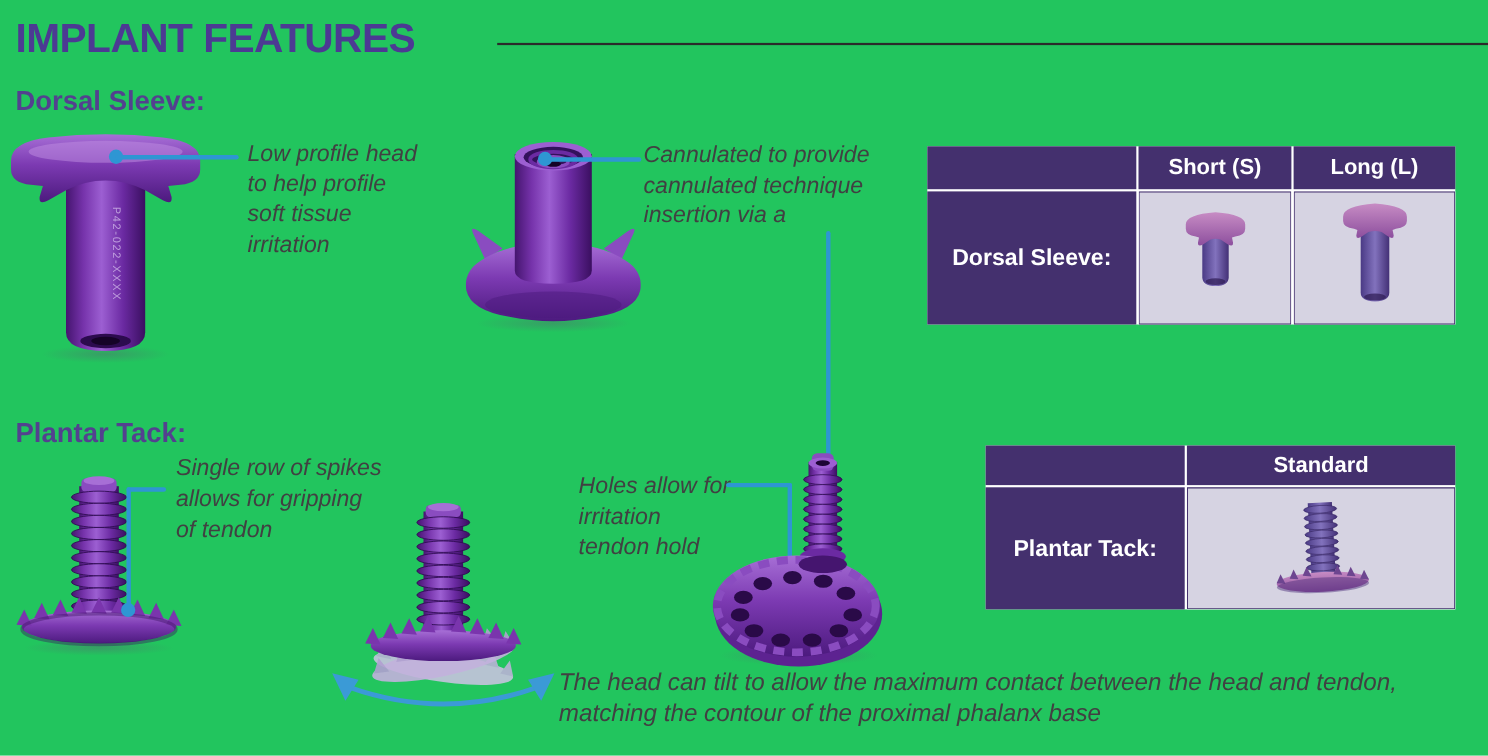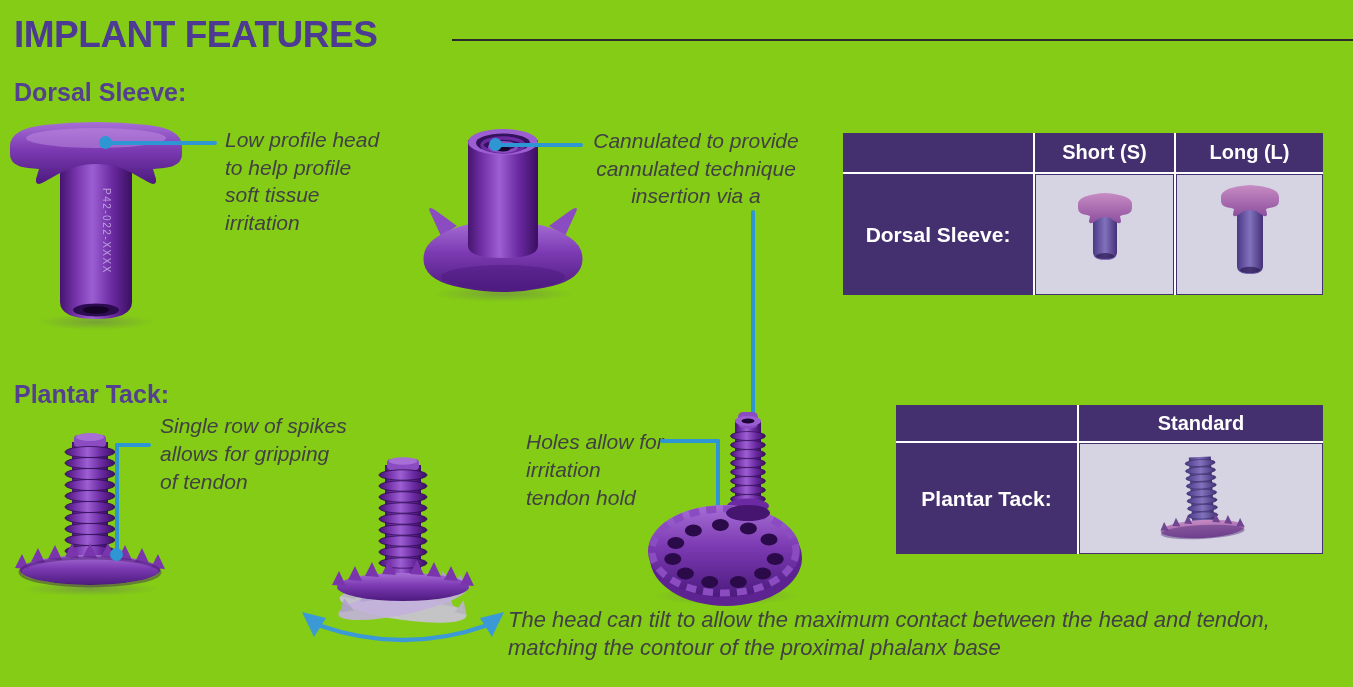--- a/index.html
+++ b/index.html
@@ -1,27 +1,27 @@
 <!DOCTYPE html>
 <html><head>
 <meta charset="utf-8">
 <style>
   html,body{margin:0;padding:0;background:#fff;}
-  .page{position:relative;width:1353px;height:687px;background:#84cc16;overflow:hidden;
+  .page{position:relative;width:1353px;height:687px;background:#22c55e;overflow:hidden;
         font-family:"Liberation Sans",sans-serif;}
   
   .title{position:absolute;left:14px;top:14px;font-size:37px;font-weight:700;
          letter-spacing:-0.5px;color:#4c3a93;}
   .rule{position:absolute;left:452px;top:39px;width:901px;height:2px;background:#2b2b2b;}
   .h2{position:absolute;font-size:25px;font-weight:700;color:#53418f;}
   .h2.dorsal{left:14px;top:78px;}
   .h2.plantar{left:14px;top:380px;}
   
   .callout{position:absolute;font-style:italic;font-size:21px;line-height:27.5px;color:#414042;}
-  .callout.center{text-align:center;}
+  .callout.center{text-align:left;}
   .note{position:absolute;left:508px;top:606px;font-style:italic;font-size:22px;
         line-height:28px;color:#414042;white-space:nowrap;}
   
   .hline,.vline{position:absolute;background:#2e96d3;border-radius:2px;}
   .hline{height:3.5px;}
   .vline{width:3.5px;}
   .dot{position:absolute;width:13px;height:13px;border-radius:50%;background:#2e96d3;}
   
   .tbl{position:absolute;display:grid;gap:2px;background:#ffffff;}
   .tbl1{left:843px;top:133px;grid-template-columns:190px 139px 147px;grid-template-rows:39px 121px;}

